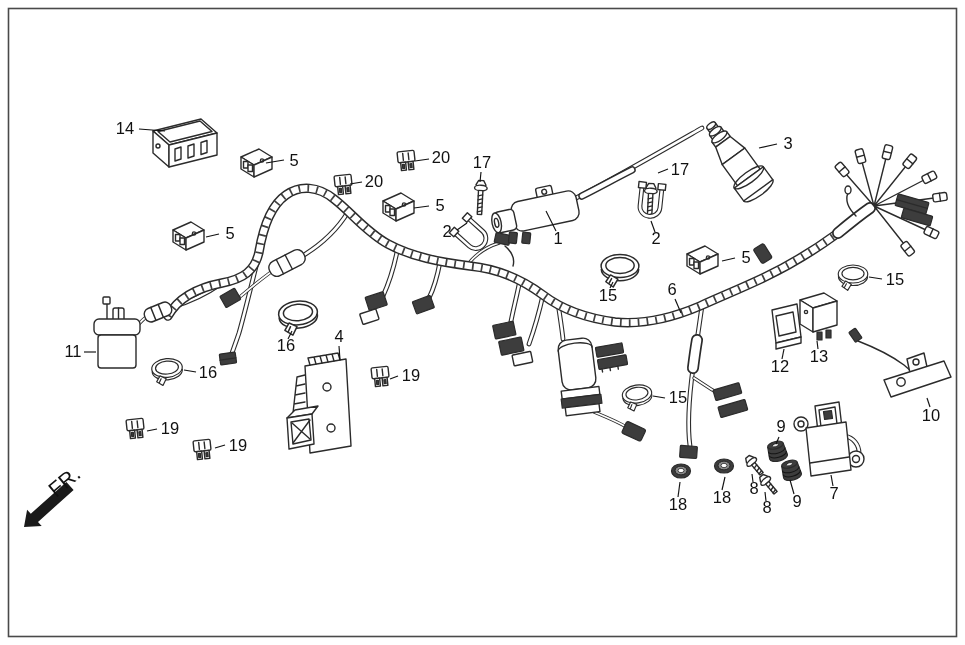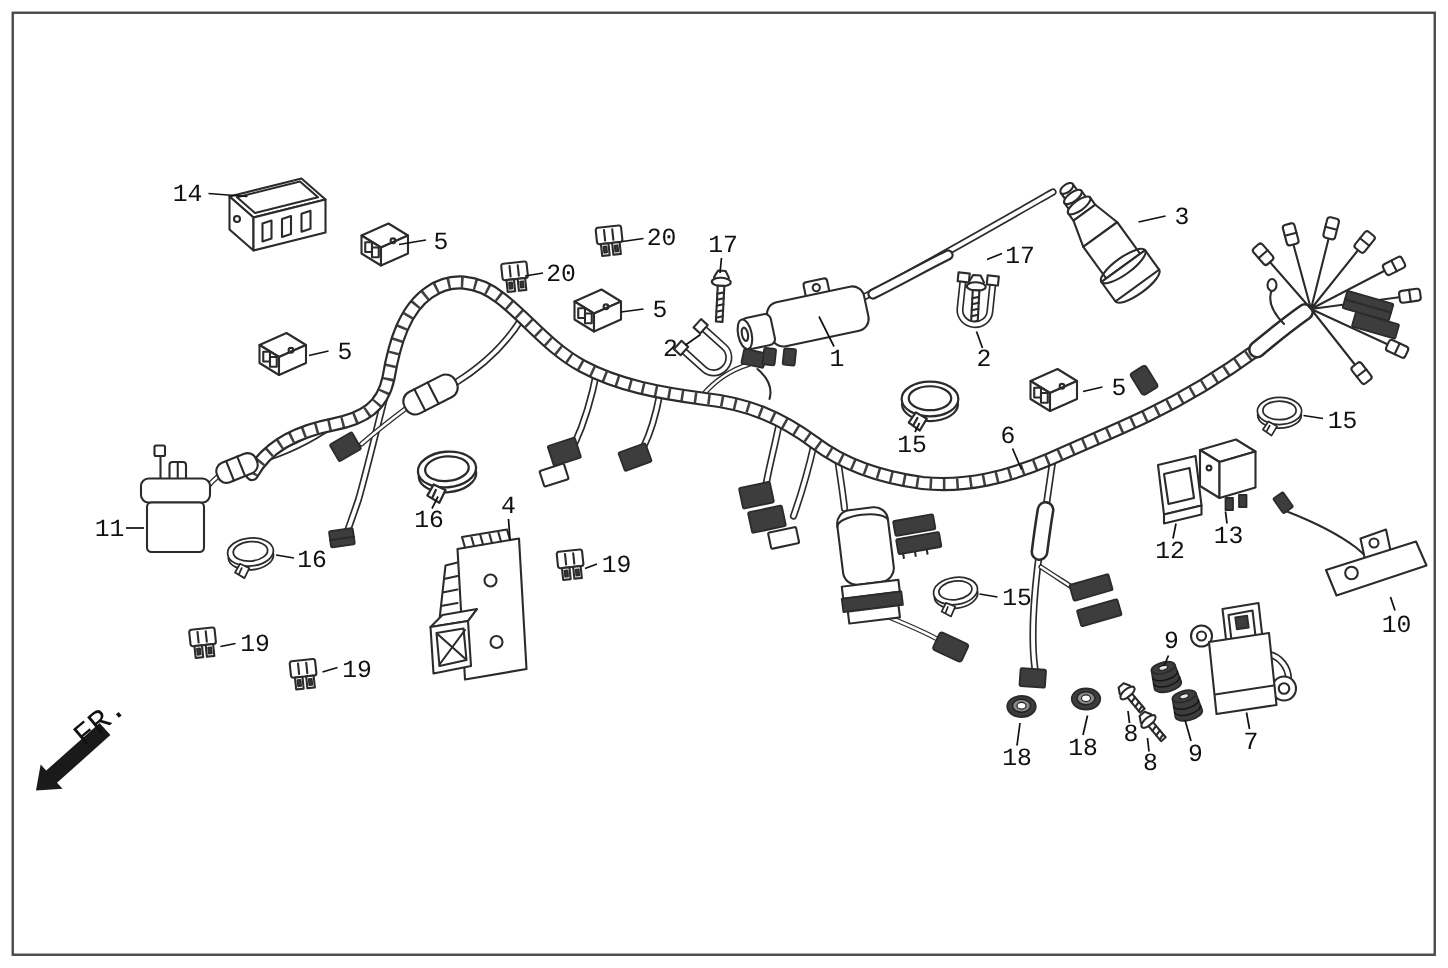--- a/index.html
+++ b/index.html
@@ -1,21 +1,21 @@
 <!DOCTYPE html>
 <html style="--background: #ffffff; --border: #4a4a4a; --line: #2b2b2b; --label: #111111; --dark_fill: #3d3d3d;"><head>
 <meta charset="utf-8">
 <style>
   :root{
     --background:#ffffff; --border:#4a4a4a; --line:#2b2b2b;
     --label:#111111; --dark_fill:#3d3d3d;
   }
   html,body{margin:0;padding:0;background:#fff;}
   .stage{width:883px;height:645px;position:relative;background:var(--background);
-         font-family:Liberation Mono, monospace;border-radius:19px;}
+         font-family:Liberation Sans, sans-serif;border-radius:19px;}
   svg{display:block}
   .frame{fill:none;stroke:var(--border);stroke-width:1.6}
   .ln{stroke:var(--line);fill:none;stroke-width:1.4;stroke-linecap:round;stroke-linejoin:round}
   .shp{stroke:var(--line);fill:#fff;stroke-width:1.4;stroke-linejoin:round}
   .dk{stroke:var(--line);fill:var(--dark_fill);stroke-width:1.2;stroke-linejoin:round}
   .tube-o{stroke:var(--line);stroke-width:9.5;fill:none;stroke-linecap:round}
   .tube-i{stroke:#fff;stroke-width:6.6;fill:none;stroke-linecap:round}
   .wrap{stroke:var(--line);stroke-width:7;fill:none;stroke-dasharray:1.7 7.2;opacity:.9}
   .slv-o{stroke:var(--line);stroke-width:12;fill:none;stroke-linecap:round}
   .slv-i{stroke:#fff;stroke-width:8.6;fill:none;stroke-linecap:round}

